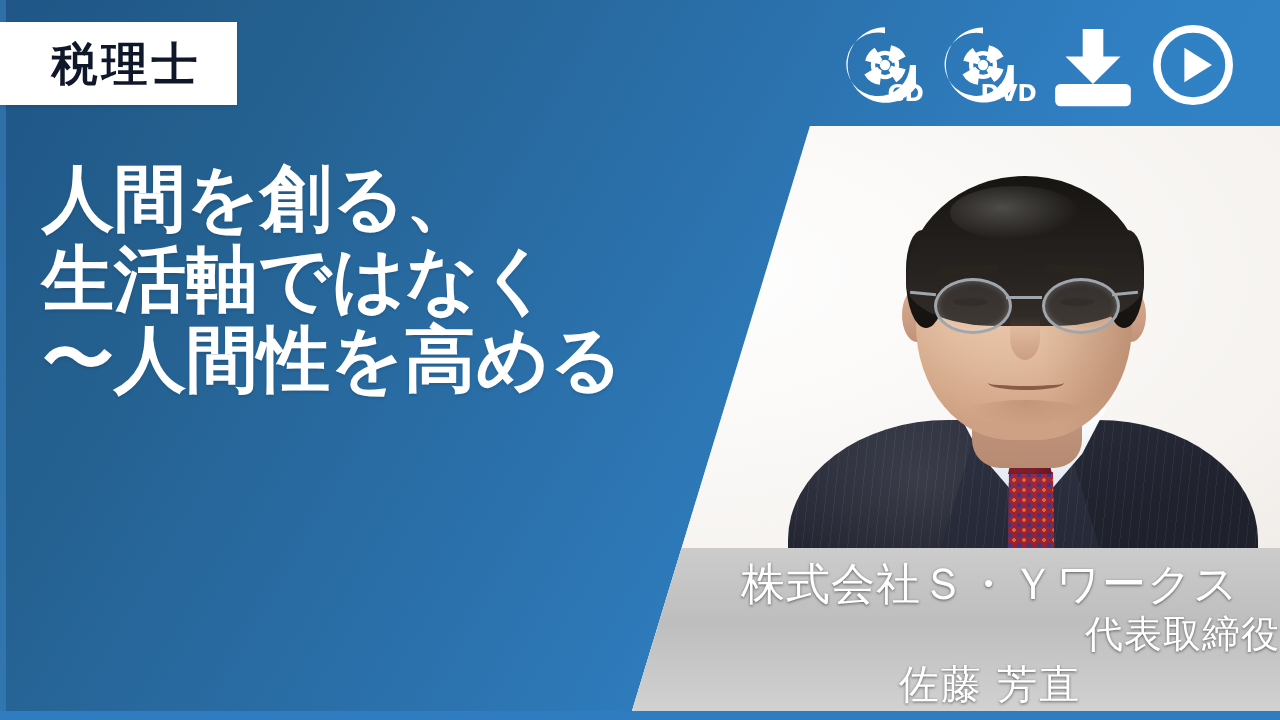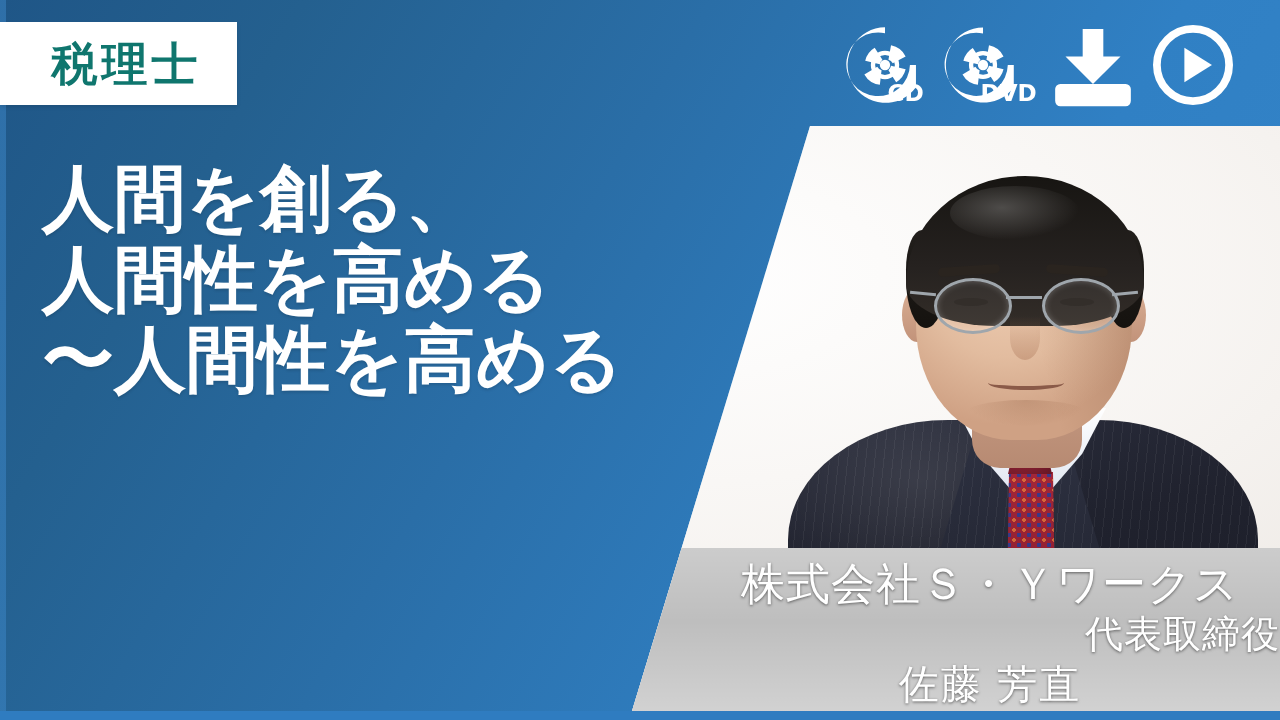--- a/index.html
+++ b/index.html
@@ -293,21 +293,21 @@
     position: absolute;
     left: 0; top: 22px;
     width: 237px; height: 83px;
     background: #ffffff;
     display: flex;
     align-items: center;
     justify-content: center;
     box-shadow: 0 2px 4px rgba(0,0,0,0.12);
   }
   .badge-text {
-    color: #0f766e;
+    color: #0f172a;
     font-size: 46px;
     font-weight: 700;
     letter-spacing: 4px;
     line-height: 1;
     padding-left: 16px;
     text-align: center;
   }
 
   
   .headline {
@@ -407,21 +407,21 @@
     <div class="photo-gray-band"></div>
     <div class="photo-gray-sheen"></div>
   </div>
 
   <div class="badge">
     <span class="badge-text">税理士</span>
   </div>
 
   <div class="headline">
     <div class="headline-line">人間を創る、</div>
-    <div class="headline-line">人間性を高める</div>
+    <div class="headline-line">生活軸ではなく</div>
     <div class="headline-line">〜人間性を高める</div>
   </div>
 
   <div class="icon-row">
 
     <span>
       <svg width="86" height="86" viewBox="0 0 100 100">
         <g fill="#ffffff">
           <path d="M50 6 A44 44 0 1 0 86 76 L86 50 L79 50 A37 37 0 1 1 50 13 Z"></path>
           <path d="M57 27 a24 24 0 0 1 17 13 l-15 8 a8 8 0 0 0 -5 -4 z"></path>

